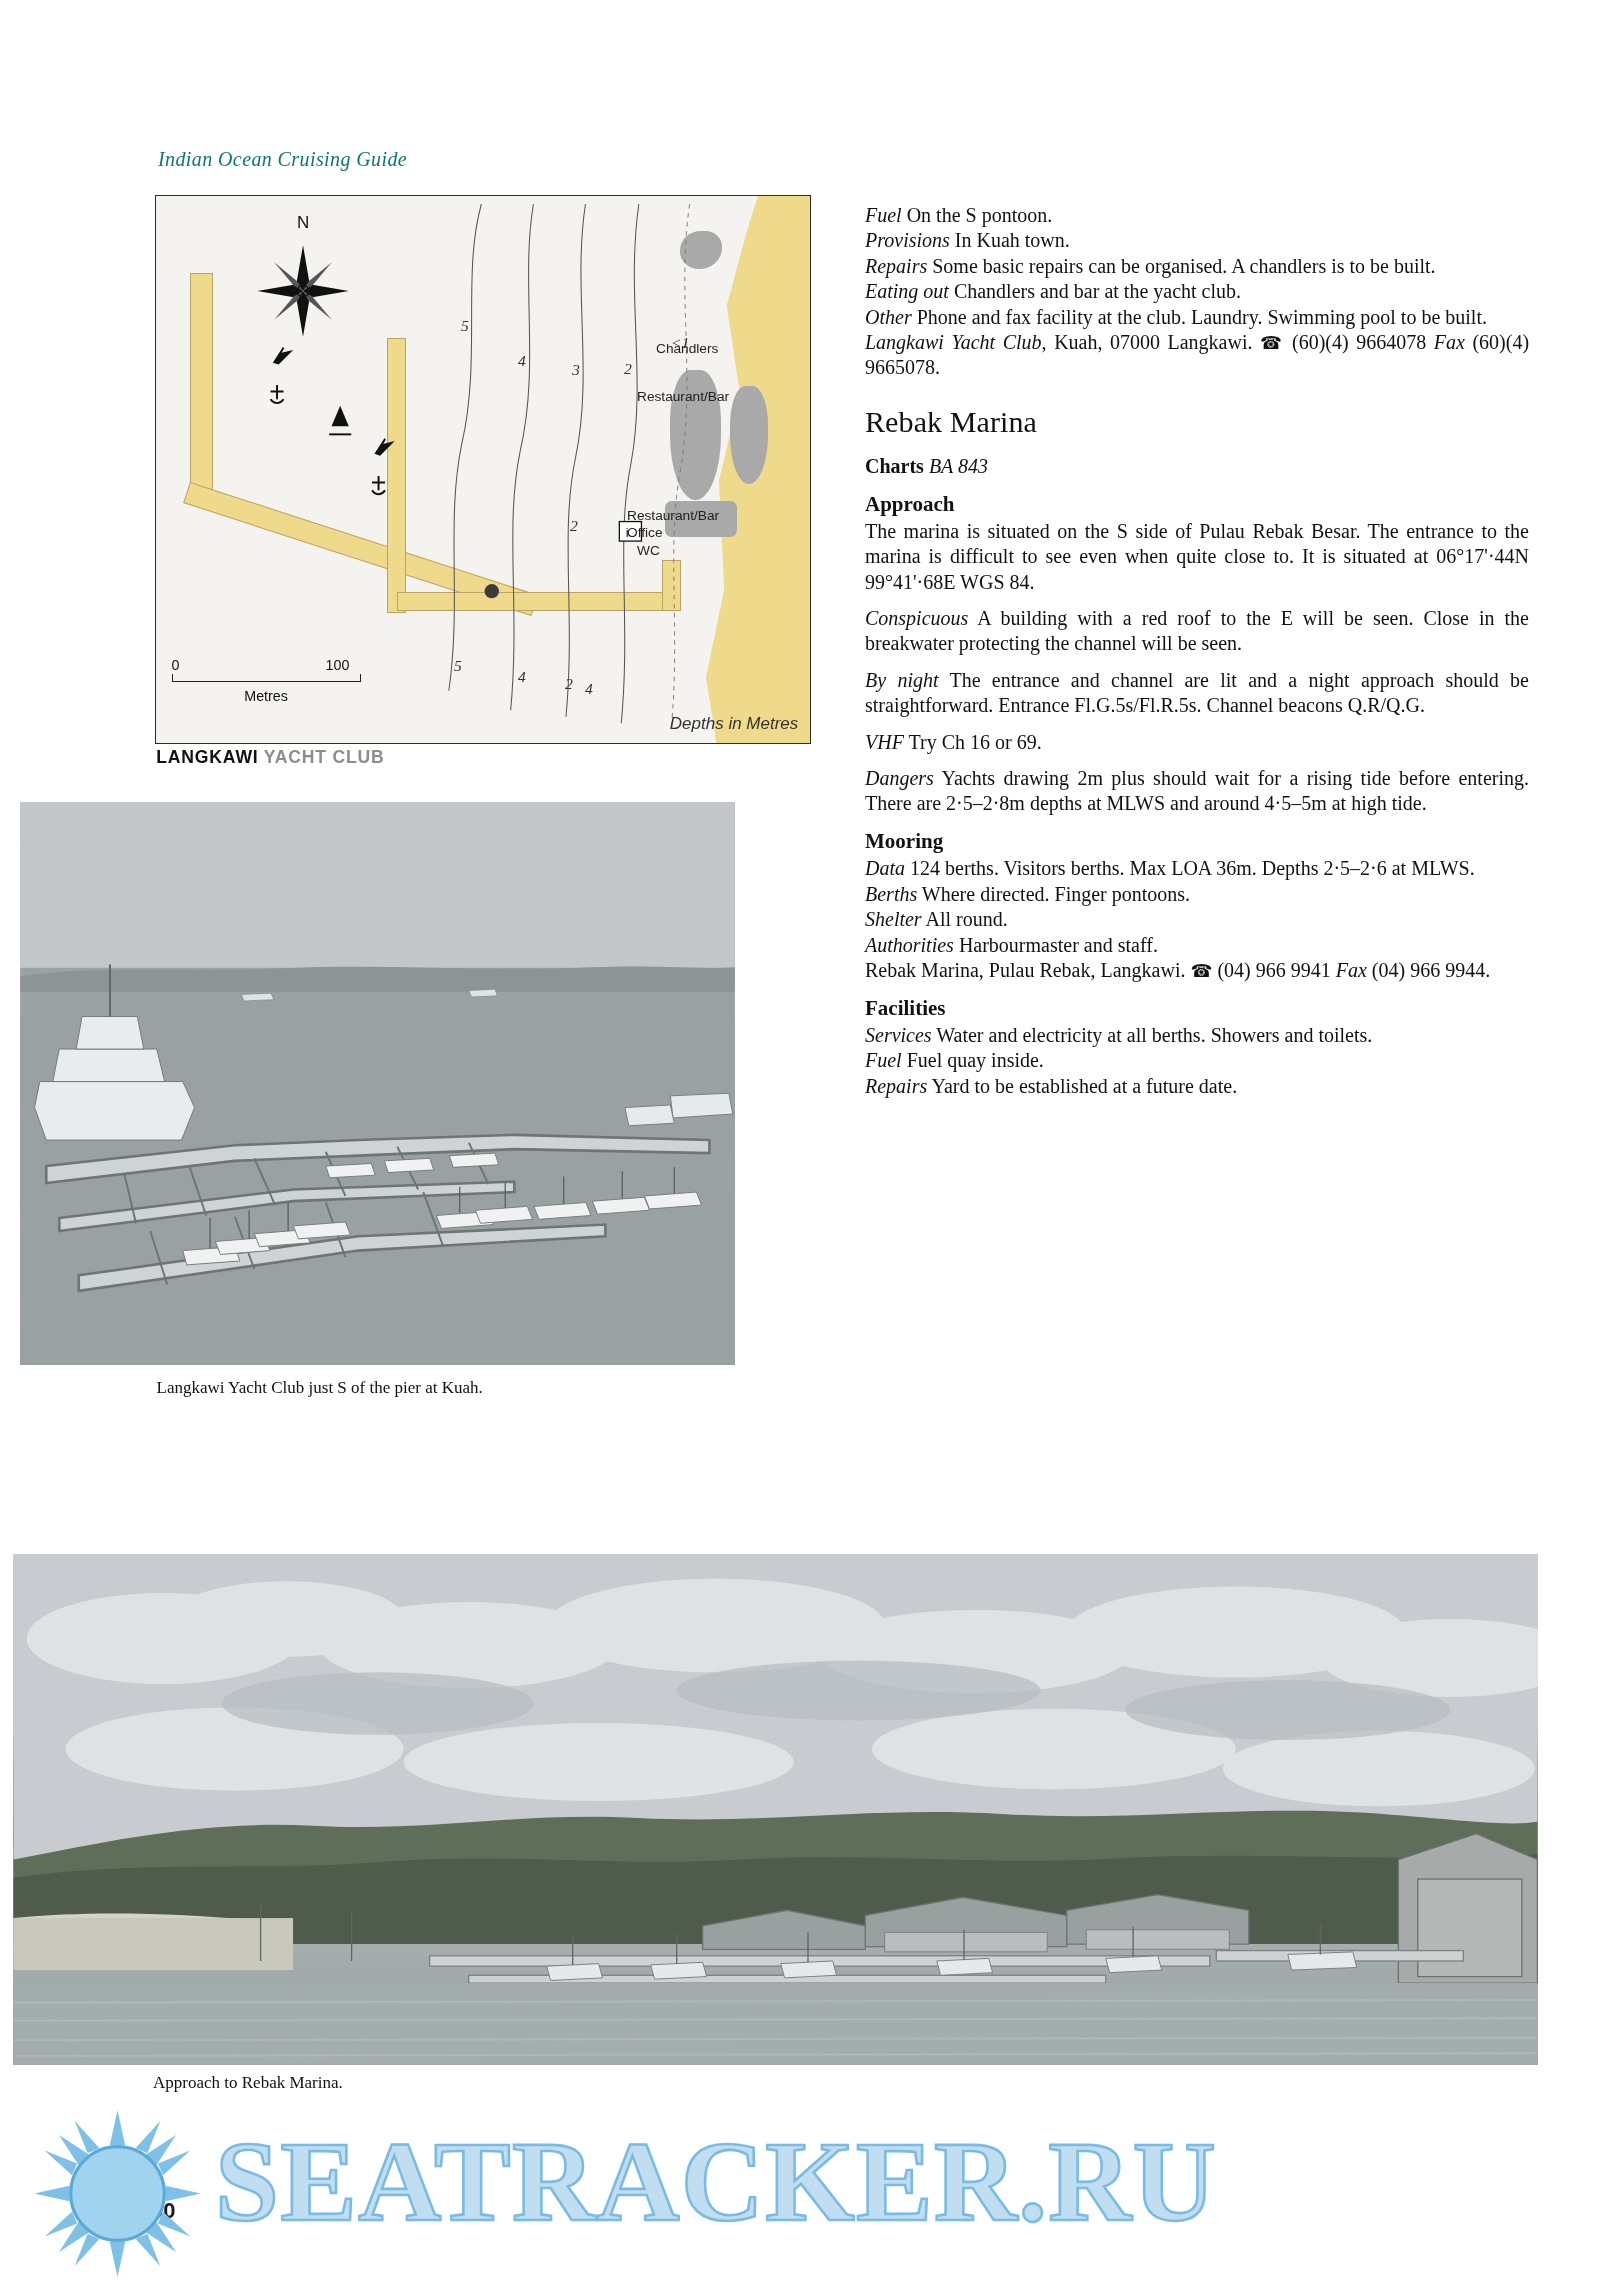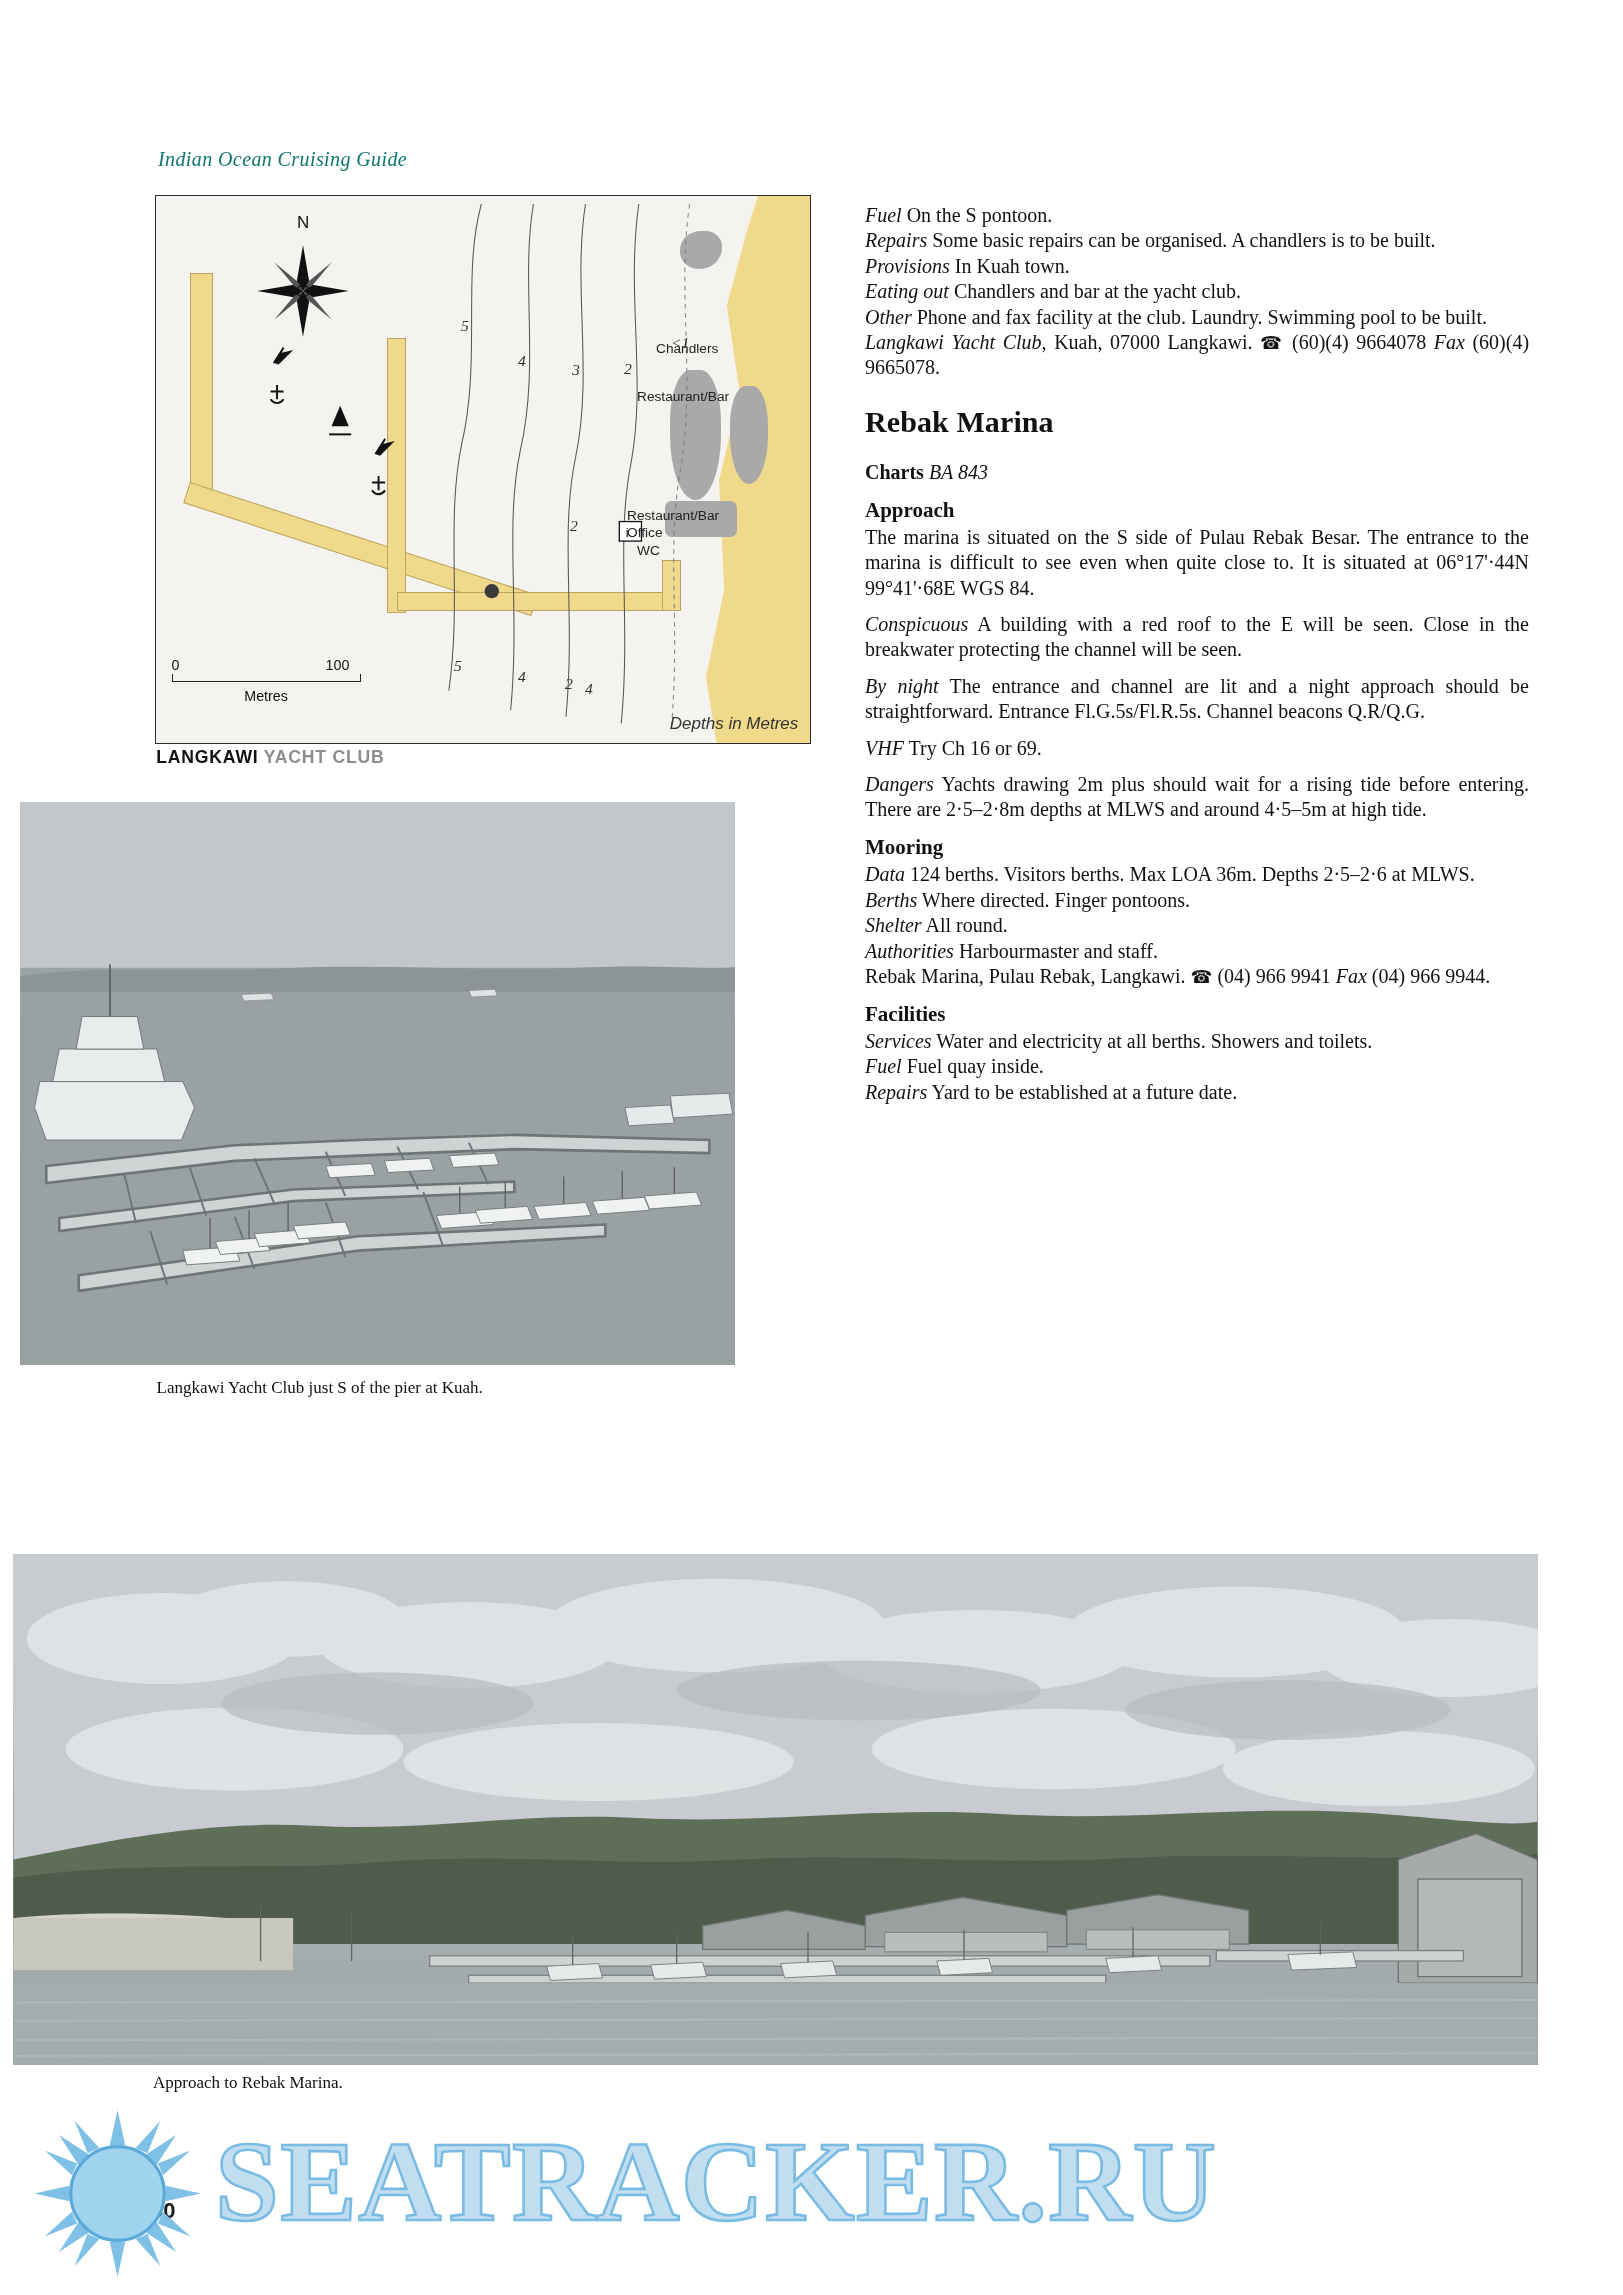--- a/index.html
+++ b/index.html
@@ -233,22 +233,22 @@
     margin: 0 0 0 0;
   }
   .col-right p.spaced {
     margin-top: 11px;
   }
   .it { font-style: italic; }
   .bold { font-weight: bold; }
   h2.section-title {
     font-family: "Liberation Serif", serif;
     font-size: 30px;
-    font-weight: bold;
-    margin: 22px 0 19px 0;
+    font-weight: normal;
+    margin: 22px 0 13px 0;
     letter-spacing: 0.1px;
   }
   h3.sub-title {
     font-family: "Liberation Serif", serif;
     font-size: 21px;
     font-weight: bold;
     margin: 11.7px 0 1.3px 0;
   }
   .charts-line { font-size: 20px; margin-top: 2.6px; }
 
@@ -547,27 +547,27 @@
   <div class="page-number">90</div>
 
   <div class="col-right">
 
     <p>
       <span class="it">Fuel</span>
       <span>On the S pontoon.</span>
     </p>
 
     <p>
+      <span class="it">Provisions</span>
+      <span>In Kuah town.</span>
+    </p>
+
+    <p>
       <span class="it">Repairs</span>
       <span>Some basic repairs can be organised. A chandlers is to be built.</span>
-    </p>
-
-    <p>
-      <span class="it">Provisions</span>
-      <span>In Kuah town.</span>
     </p>
 
     <p>
       <span class="it">Eating out</span>
       <span>Chandlers and bar at the yacht club.</span>
     </p>
 
     <p>
       <span class="it">Other</span>
       <span>Phone and fax facility at the club. Laundry. Swimming pool to be built.</span>

